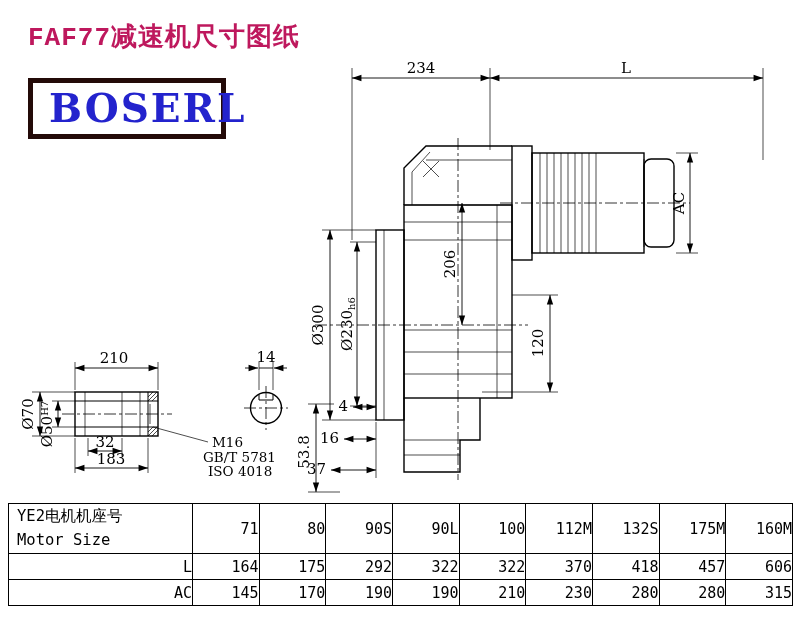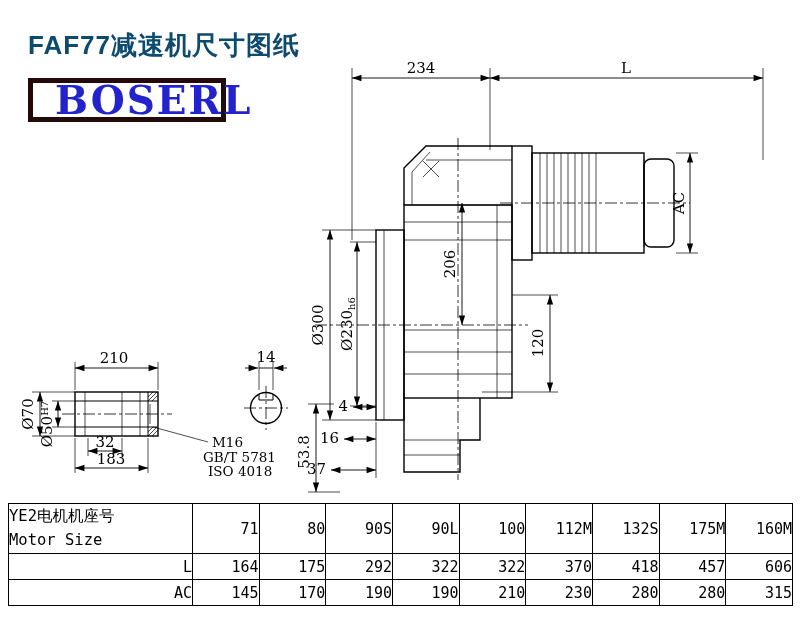--- a/index.html
+++ b/index.html
@@ -1,45 +1,45 @@
 <!DOCTYPE html>
 <html><head>
 <meta charset="utf-8">
 <style>
   * { margin:0; padding:0; box-sizing:border-box; }
   html,body { background:#ffffff; }
   body { width:800px; height:633px; font-family:"DejaVu Sans", sans-serif; }
   .sheet { position:relative; width:800px; height:633px; background:#fff; overflow:hidden; }
 
-  .title { position:absolute; left:28px; top:28px; font-size:26px; font-weight:bold;
-           color:#0c4a6e; letter-spacing:1px; font-family:Liberation Sans, sans-serif; }
-
-  .logo { position:absolute; left:28px; top:78px; width:198px; height:44px;
+  .title { position:absolute; left:28px; top:19px; font-size:26px; font-weight:bold;
+           color:#be185d; letter-spacing:1px; font-family:Liberation Mono, monospace; }
+
+  .logo { position:absolute; left:28px; top:78px; width:198px; height:61px;
           border:5px solid #230a08; background:#fff; display:flex; align-items:center;
-          padding-left:22px; }
+          padding-left:16px; }
   .logo span { font-family:"DejaVu Serif", serif; font-weight:bold; font-size:39px;
                color:#2323cd; letter-spacing:2px; line-height:1; }
 
   svg.draw { position:absolute; left:0; top:0; }
   .ol   { stroke:#000; stroke-width:1.4; fill:none; }
   .md   { stroke:#000; stroke-width:1;   fill:none; }
   .thin { stroke:#000; stroke-width:0.7; fill:none; }
   .dim  { stroke:#000; stroke-width:0.9; fill:none; }
   .cl   { stroke:#000; stroke-width:0.8; fill:none; stroke-dasharray:12 3 3 3; }
   text.dl { font-family:"DejaVu Serif", serif; font-size:15px; fill:#000; }
   text.sm { font-family:"DejaVu Serif", serif; font-size:13.5px; fill:#000; }
 
   table.dims { position:absolute; left:8px; top:503px; width:785px;
                border-collapse:collapse; table-layout:fixed;
                font-family:"DejaVu Sans Mono", monospace; color:#000; }
   table.dims th, table.dims td { border:1.5px solid #000; text-align:right;
                vertical-align:middle; font-weight:normal; padding:0; background:#fff; }
   table.dims .hrow th { height:50px; font-size:15px; }
   table.dims .drow td { height:26px; font-size:15px; }
-  table.dims th.first { text-align:left; }
+  table.dims th.first { text-align:left; padding-left:8px; }
   table.dims th.first div { line-height:1.5; font-size:15.5px; }
 </style>
 </head>
 <body>
 
 <div class="sheet">
 
   <div class="title">FAF77减速机尺寸图纸</div>
 
   <div class="logo">

